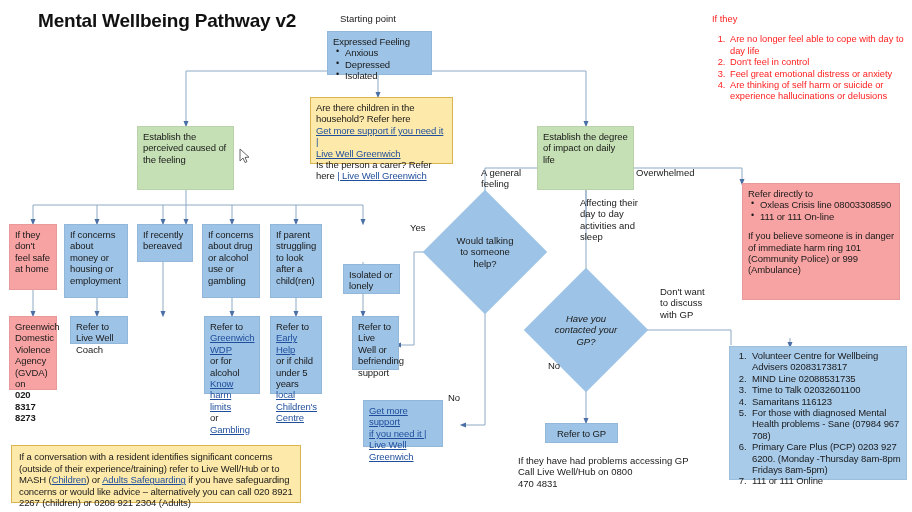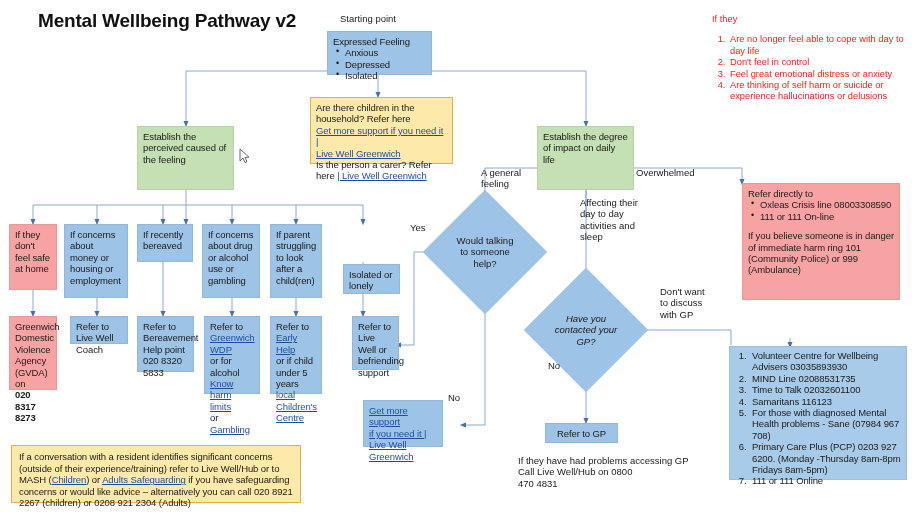--- a/index.html
+++ b/index.html
@@ -183,23 +183,20 @@
     <span>Isolated or lonely</span>
   </div>
 
   <div class="node box pink" style="left:9px;top:316px;width:48px;height:74px;">
     <div>Greenwich Domestic Violence Agency (GVDA) on</div>
     <div class="bold">020 8317 8273</div>
   </div>
   <div class="node box blue" style="left:70px;top:316px;width:58px;height:28px;">
     <span>Refer to Live Well Coach</span>
   </div>
-  <div class="node box blue" style="left:137px;top:316px;width:57px;height:56px;">
-    <span>Refer to Bereavement Help point 020 8320 5833</span>
-  </div>
   <div class="node box blue" style="left:204px;top:316px;width:56px;height:78px;">
     <div>Refer to</div>
     <div class="ul">Greenwich WDP</div>
     <div>or for alcohol</div>
     <div class="ul">Know harm limits</div>
     <div><span>or</span> <span class="ul">Gambling</span></div>
   </div>
   <div class="node box blue" style="left:270px;top:316px;width:52px;height:78px;">
     <div>Refer to</div>
     <div class="ul">Early Help</div>
@@ -235,21 +232,21 @@
 
   <div class="node box blue center" style="left:545px;top:423px;width:73px;height:20px;padding-top:4px;">
     <span>Refer to GP</span>
   </div>
   <div class="plain" style="left:518px;top:455px;width:190px;white-space:pre-line;">If they have had problems accessing GP
 Call Live Well/Hub on  0800
 470 4831</div>
 
   <div class="node box blue2" style="left:729px;top:346px;width:178px;height:134px;padding:3px 4px 3px 2px;">
     <ol class="n">
-      <li>Volunteer Centre for Wellbeing Advisers 03035893930</li>
+      <li>Volunteer Centre for Wellbeing Advisers 02083173817</li>
       <li>MIND Line 02088531735</li>
       <li>Time to Talk 02032601100</li>
       <li>Samaritans 116123</li>
       <li>For those with diagnosed Mental Health problems - Sane (07984 967 708)</li>
       <li>Primary Care Plus (PCP) 0203 927 6200. (Monday -Thursday 8am-8pm Fridays 8am-5pm)</li>
       <li>111 or 111 Online</li>
     </ol>
   </div>
 
   <div class="node box yellow" style="left:11px;top:445px;width:290px;height:58px;padding:5px 7px;line-height:11.6px;">

